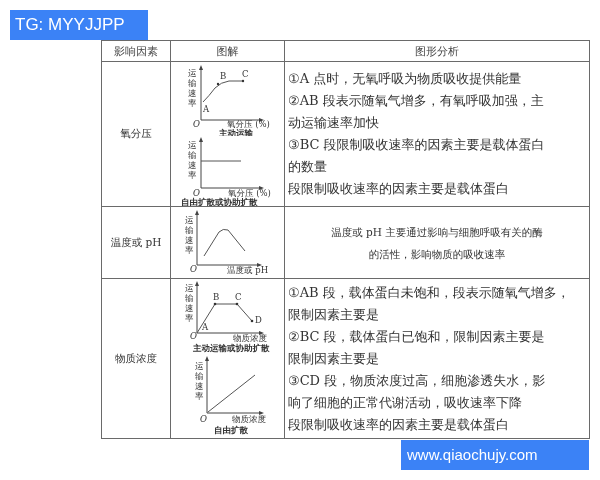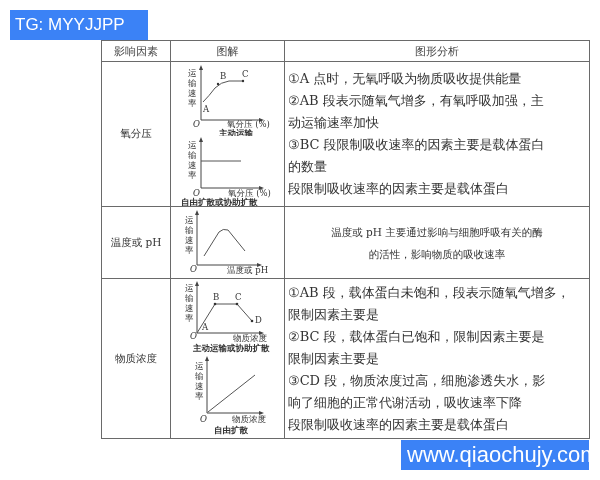--- a/index.html
+++ b/index.html
@@ -5,21 +5,21 @@
   html, body { margin:0; padding:0; }
   body {
     width:600px; height:480px; background:#ffffff; position:relative; overflow:hidden;
     font-family: "DejaVu Serif", "Liberation Serif", serif; color:#333;
   }
   .wm {
     position:absolute; background:#3b82f6; color:#ffffff;
     font-family:"Liberation Sans", sans-serif;
   }
   .wm-top { left:10px; top:10px; width:138px; height:30px; font-size:17px; line-height:30px; padding-left:5px; box-sizing:border-box; }
-  .wm-bottom { left:401px; top:440px; width:188px; height:30px; font-size:22px; line-height:30px; padding-left:6px; box-sizing:border-box; }
+  .wm-bottom { left:401px; top:440px; width:188px; height:30px; font-size:15px; line-height:30px; padding-left:6px; box-sizing:border-box; }
 
   table.main {
     position:absolute; left:101px; top:40px; width:489px; border-collapse:collapse;
     font-size:10.5px;
   }
   table.main td, table.main th {
     border:1.3px solid #6a6a6a; padding:0; font-weight:normal; vertical-align:middle;
   }
   th { height:20px; text-align:center; color:#444; font-size:11px; }
   .c1 { width:68px; text-align:center; }

